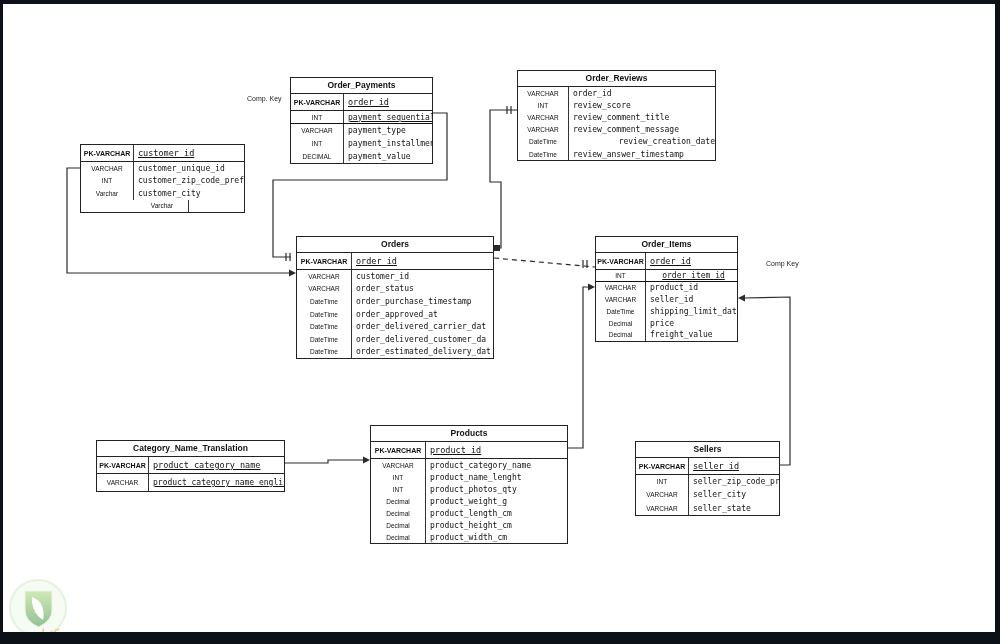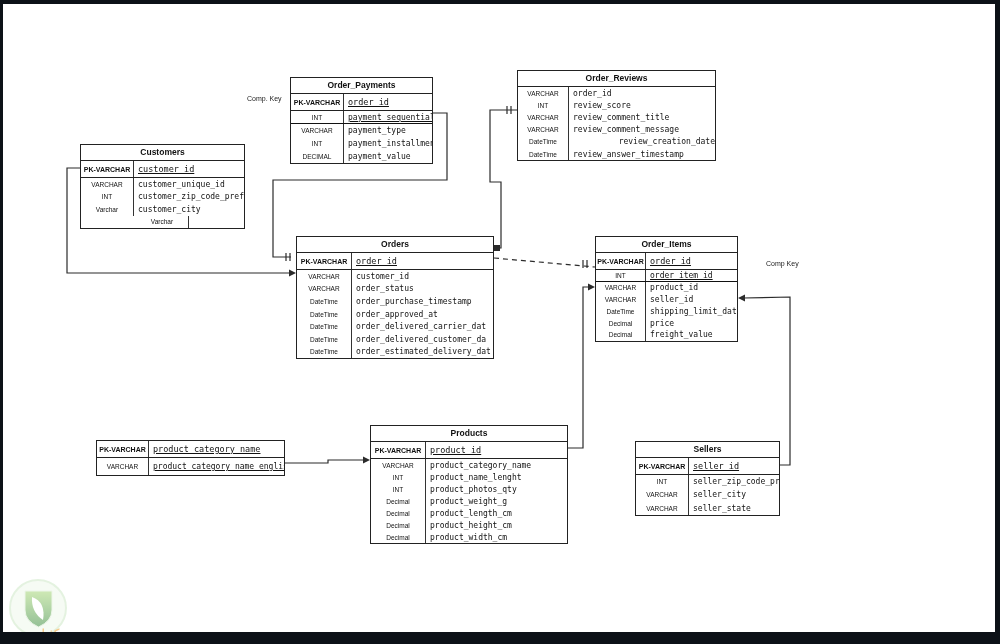--- a/index.html
+++ b/index.html
@@ -89,21 +89,20 @@
     <rect class="marker-fill" x="494" y="245" width="6" height="6"></rect>
     <line class="tick" x1="583" x2="583" y1="260" y2="268"></line>
     <line class="tick" x1="587" x2="587" y1="260" y2="268"></line>
     <polygon class="marker-fill" points="595,287 588,283.5 588,290.5"></polygon>
     <polygon class="marker-fill" points="738,298 745,294.5 745,301.5"></polygon>
     <polygon class="marker-fill" points="370,460 363,456.5 363,463.5"></polygon>
   </svg>
 
 <div id="entities">
     <div class="entity" style="left: 80px; top: 144px; width: 165px;">
-      <div class="etitle">Customers</div>
       <div class="erow pkrow" style="height: 17px;">
         <span class="etype" style="width: 53px;">PK-VARCHAR</span>
         <span class="ename u">customer_id</span>
       </div>
       <div class="erow" style="height: 12.5px;">
         <span class="etype" style="width: 53px;">VARCHAR</span>
         <span class="ename">customer_unique_id</span>
       </div>
       <div class="erow" style="height: 12.5px;">
         <span class="etype" style="width: 53px;">INT</span>
@@ -202,21 +201,21 @@
         <span class="etype" style="width: 55px;">DateTime</span>
         <span class="ename">order_estimated_delivery_dat</span>
       </div>
     </div>
     <div class="entity" style="left: 595px; top: 236px; width: 143px;">
       <div class="etitle">Order_Items</div>
       <div class="erow pkrow" style="height: 17px;">
         <span class="etype" style="width: 50px;">PK-VARCHAR</span>
         <span class="ename u">order_id</span>
       </div>
-      <div class="erow sep" style="height: 11.8px;">
+      <div class="erow sep" style="height: 11.8px; text-align: center;">
         <span class="etype" style="width: 50px;">INT</span>
         <span class="ename u">order_item_id</span>
       </div>
       <div class="erow" style="height: 11.8px;">
         <span class="etype" style="width: 50px;">VARCHAR</span>
         <span class="ename">product_id</span>
       </div>
       <div class="erow" style="height: 11.8px;">
         <span class="etype" style="width: 50px;">VARCHAR</span>
         <span class="ename">seller_id</span>
@@ -263,20 +262,21 @@
       <div class="erow" style="height: 12px;">
         <span class="etype" style="width: 55px;">Decimal</span>
         <span class="ename">product_height_cm</span>
       </div>
       <div class="erow" style="height: 12px;">
         <span class="etype" style="width: 55px;">Decimal</span>
         <span class="ename">product_width_cm</span>
       </div>
     </div>
     <div class="entity" style="left: 96px; top: 440px; width: 189px;">
+      <div class="etitle">Category_Name_Translation</div>
       <div class="erow pkrow" style="height: 17px;">
         <span class="etype" style="width: 52px;">PK-VARCHAR</span>
         <span class="ename u">product_category_name</span>
       </div>
       <div class="erow" style="height: 17px;">
         <span class="etype" style="width: 52px;">VARCHAR</span>
         <span class="ename u">product_category_name_englis</span>
       </div>
     </div>
     <div class="entity" style="left: 635px; top: 441px; width: 145px;">

